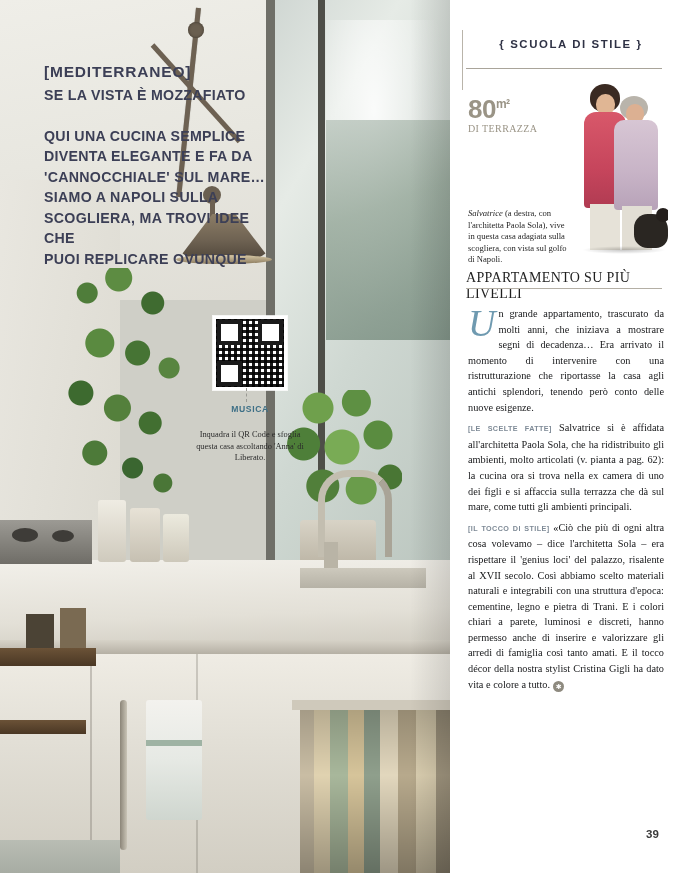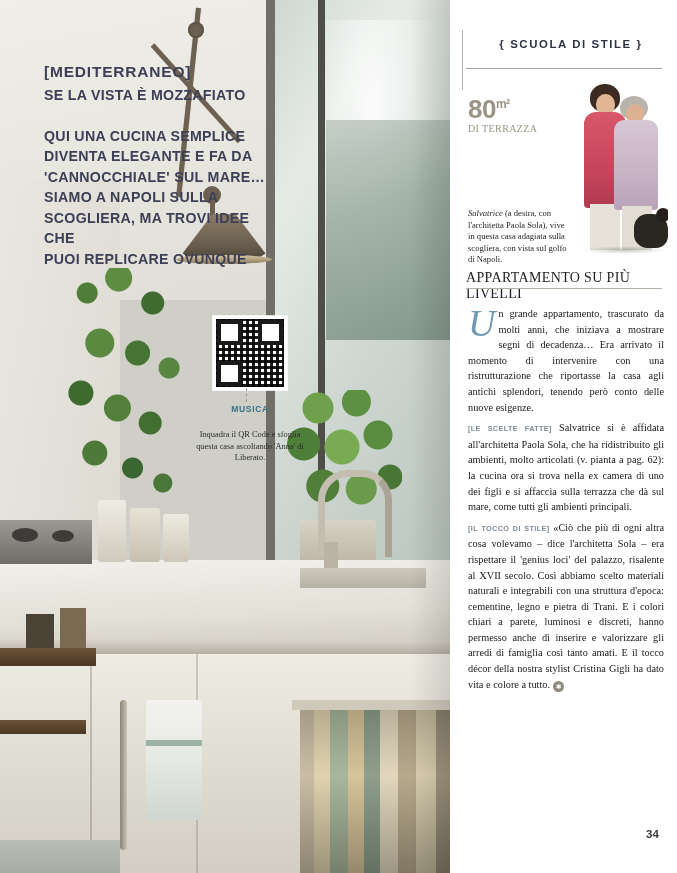--- a/index.html
+++ b/index.html
@@ -502,14 +502,14 @@
       <span class="dropcap">U</span><span>n grande appartamento, trascurato da molti anni, che iniziava a mostrare segni di decadenza… Era arrivato il momento di intervenire con una ristrutturazione che riportasse la casa agli antichi splendori, tenendo però conto delle nuove esigenze.</span>
     </p>
     <p>
       <span class="tag">[LE SCELTE FATTE]</span><span> Salvatrice si è affidata all'architetta Paola Sola, che ha ridistribuito gli ambienti, molto articolati (v. pianta a pag. 62): la cucina ora si trova nella ex camera di uno dei figli e si affaccia sulla terrazza che dà sul mare, come tutti gli ambienti principali.</span>
     </p>
     <p>
       <span class="tag">[IL TOCCO DI STILE]</span><span> «Ciò che più di ogni altra cosa volevamo – dice l'architetta Sola – era rispettare il 'genius loci' del palazzo, risalente al XVII secolo. Così abbiamo scelto materiali naturali e integrabili con una struttura d'epoca: cementine, legno e pietra di Trani. E i colori chiari a parete, luminosi e discreti, hanno permesso anche di inserire e valorizzare gli arredi di famiglia così tanto amati. E il tocco décor della nostra stylist Cristina Gigli ha dato vita e colore a tutto.</span><span class="endmark">✱</span>
     </p>
   </div>
 
-  <div class="folio">34</div>
+  <div class="folio">39</div>
 </div>
 
 </body></html>

